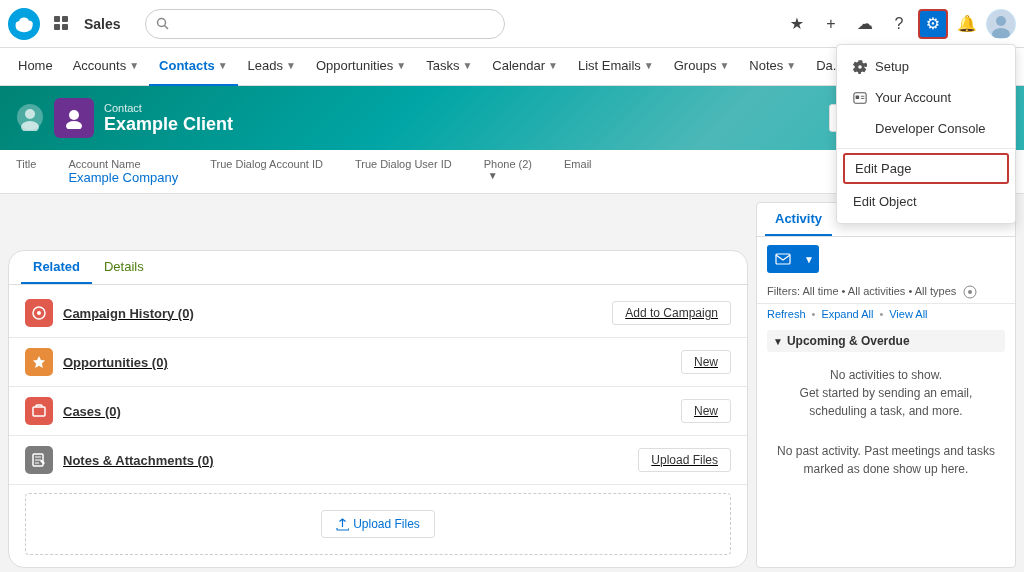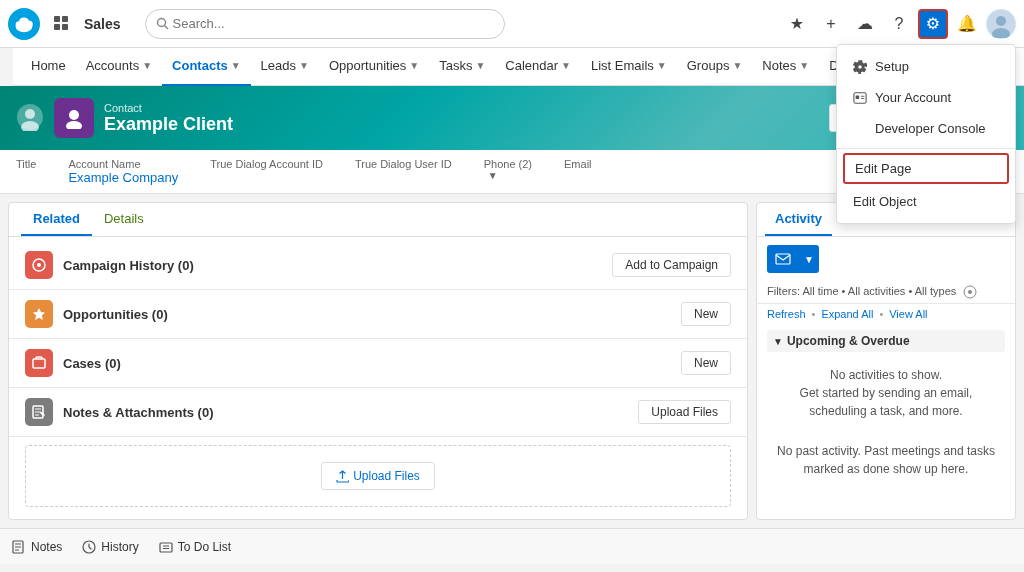--- a/index.html
+++ b/index.html
@@ -65,21 +65,20 @@
     
     .secondary-nav {
       background: #fff;
       height: 38px;
       display: flex;
       align-items: center;
       border-bottom: 1px solid #ddd;
       padding: 0 8px;
       position: relative;
       z-index: 99;
-      margin-left: 13px;
     }
     .sec-nav-item {
       padding: 0 10px;
       height: 38px;
       display: flex; align-items: center;
       font-size: 13px; color: #333; cursor: pointer;
       border-bottom: 2px solid transparent;
       white-space: nowrap;
       gap: 3px;
     }
@@ -139,38 +138,39 @@
       padding: 8px;
       gap: 8px;
       overflow: hidden;
     }
 
     
     .left-panel {
       flex: 1;
       background: #fff;
       border: 1px solid #ddd;
-      border-radius: 4px;
+      border-radius: 16px;
       display: flex;
       flex-direction: column;
       overflow: hidden;
+      margin-top: 48px;
     }
     .panel-tabs {
       display: flex;
       border-bottom: 1px solid #ddd;
       padding: 0 12px;
     }
     .panel-tab {
       padding: 8px 12px;
       font-size: 13px; cursor: pointer;
       border-bottom: 2px solid transparent; color: #4d7c0f;
     }
     .panel-tab.active { border-bottom: 2px solid #0070d2; color: #0070d2; font-weight: 600; }
 
-    .panel-body { flex: 1; overflow-y: auto; padding: 4px 0; }
+    .panel-body { flex: 1; overflow-y: auto; padding: 4px 0; text-decoration: underline; }
 
     
     .related-item {
       border-bottom: 1px solid #e8e8e8;
       padding: 10px 16px;
       display: flex; align-items: center; justify-content: space-between;
     }
     .related-item-left { display: flex; align-items: center; gap: 10px; }
     .related-icon {
       width: 28px; height: 28px; border-radius: 5px;
@@ -317,21 +317,20 @@
         <rect x="9" y="9" width="6" height="6" rx="1" fill="#555"></rect>
       </svg>
   </div>
   <span class="nav-app-name">Sales</span>
 
   <div class="search-bar">
     <svg width="13" height="13" viewBox="0 0 13 13" style="margin-right:4px;flex-shrink:0;">
         <circle cx="5.5" cy="5.5" r="4" stroke="#888" stroke-width="1.5" fill="none"></circle>
         <line x1="8.5" y1="8.5" x2="12" y2="12" stroke="#888" stroke-width="1.5"></line>
       </svg>
-    <input type="text" placeholder="Search..." style="">
   </div>
 
   <div class="nav-icons">
     <button class="nav-icon-btn">★</button>
     <button class="nav-icon-btn">+</button>
     <button class="nav-icon-btn">☁</button>
     <button class="nav-icon-btn">?</button>
     <button class="nav-icon-btn active-gear">⚙</button>
     <button class="nav-icon-btn">🔔</button>
     <div class="avatar">

